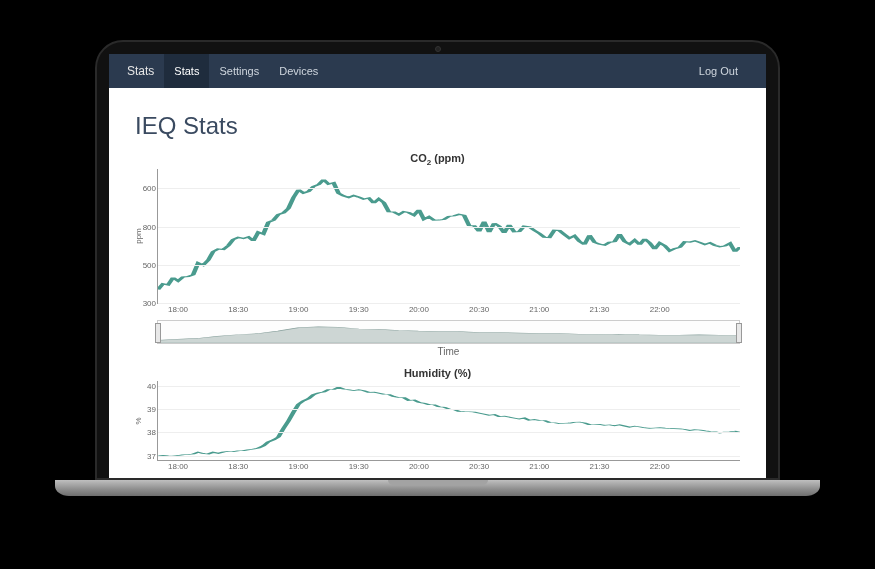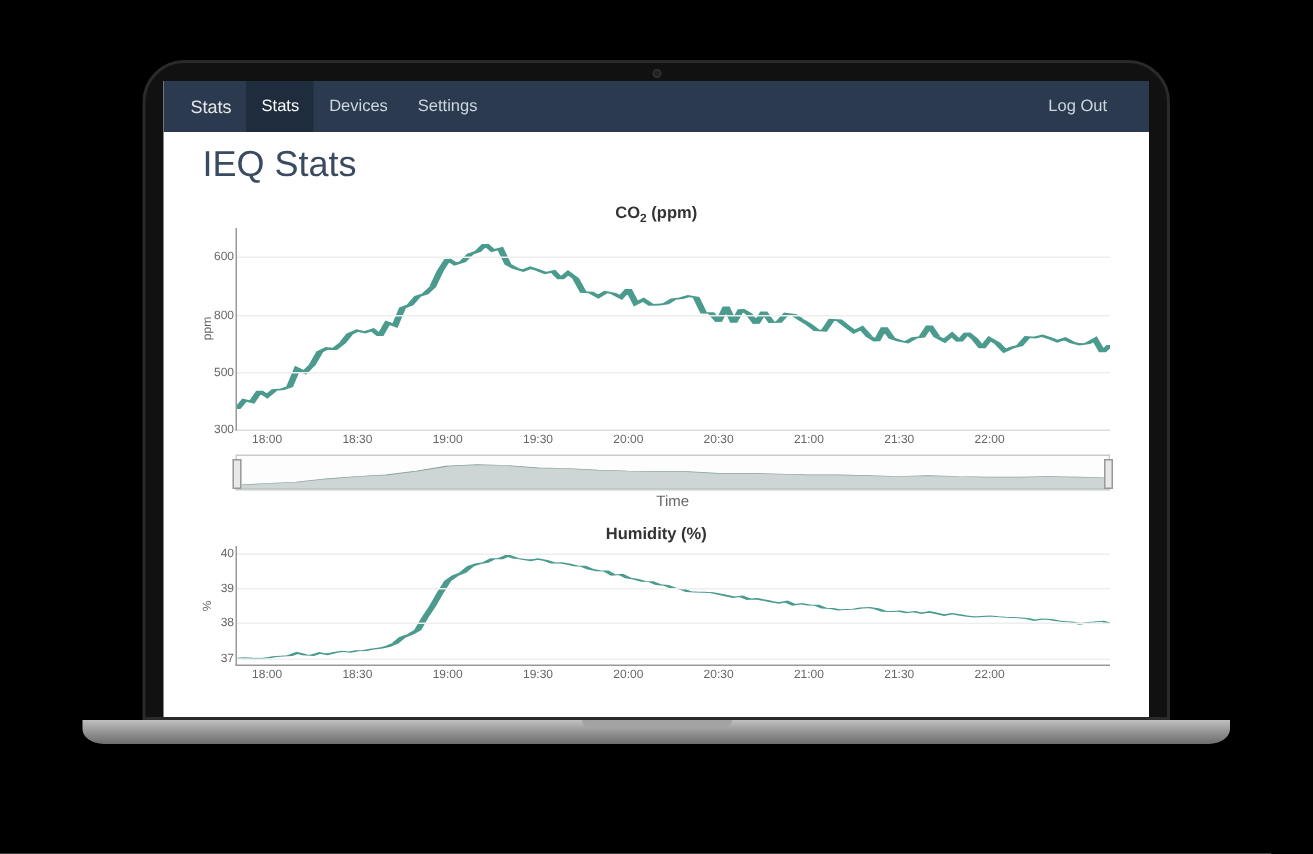--- a/index.html
+++ b/index.html
@@ -49,21 +49,21 @@
     padding: 0 18px;
   }
   .brand { font-weight: 400; font-size: 12px; margin-right: 10px; }
   .navbar .nav-item {
     padding: 10px 10px; height: 34px; display: flex; align-items: center; color: #cfd6de;
   }
   .navbar .nav-item.active { background: #1f2c3d; color: #fff; }
   .navbar .spacer { flex: 1; }
 
   
-  .content { padding: 8px 26px; }
+  .content { padding: 24px 26px; }
   .page-title { color: #3a4a60; font-size: 24px; font-weight: 400; margin-bottom: 12px; }
 
   .chart-block { margin-bottom: 10px; }
   .chart-title { text-align: center; font-size: 11px; font-weight: 700; color: #333; margin-bottom: 2px; }
   .chart-title sub { font-size: 8px; }
 
   .plot-area {
     position: relative;
     height: 135px;
     margin-left: 22px;
@@ -105,22 +105,22 @@
 </head>
 <body>
 
 <div class="laptop">
   <div class="camera"></div>
   <div class="screen">
 
     <div class="navbar">
       <div class="brand">Stats</div>
       <div class="nav-item active">Stats</div>
+      <div class="nav-item">Settings</div>
       <div class="nav-item">Devices</div>
-      <div class="nav-item">Settings</div>
       <div class="spacer"></div>
       <div class="nav-item">Log Out</div>
     </div>
 
     <div class="content">
       <h1 class="page-title">IEQ Stats</h1>
 
       <div class="chart-block">
         <div class="chart-title">CO<sub>2</sub> (ppm)</div>
         <div class="plot-area" id="plot0">

